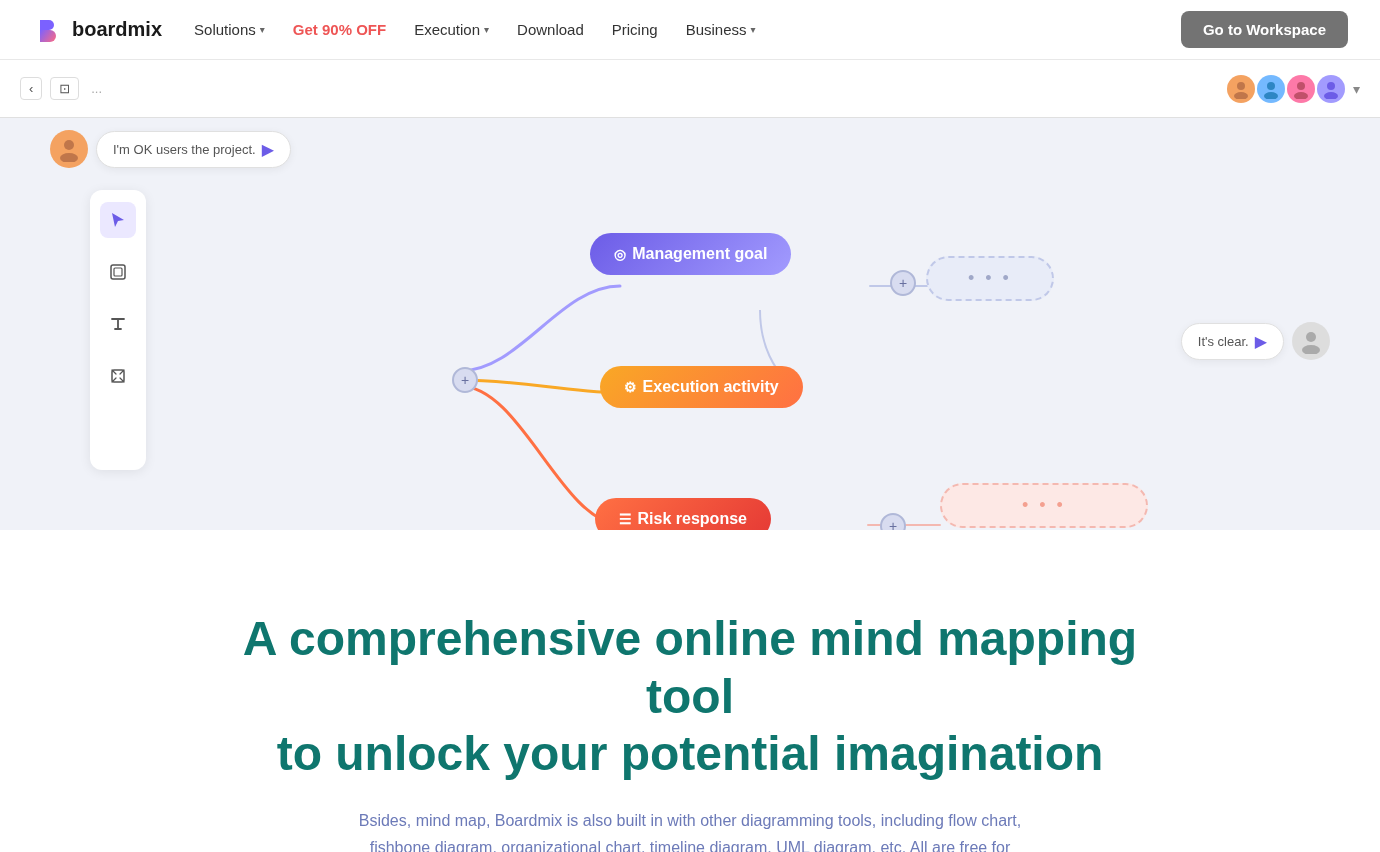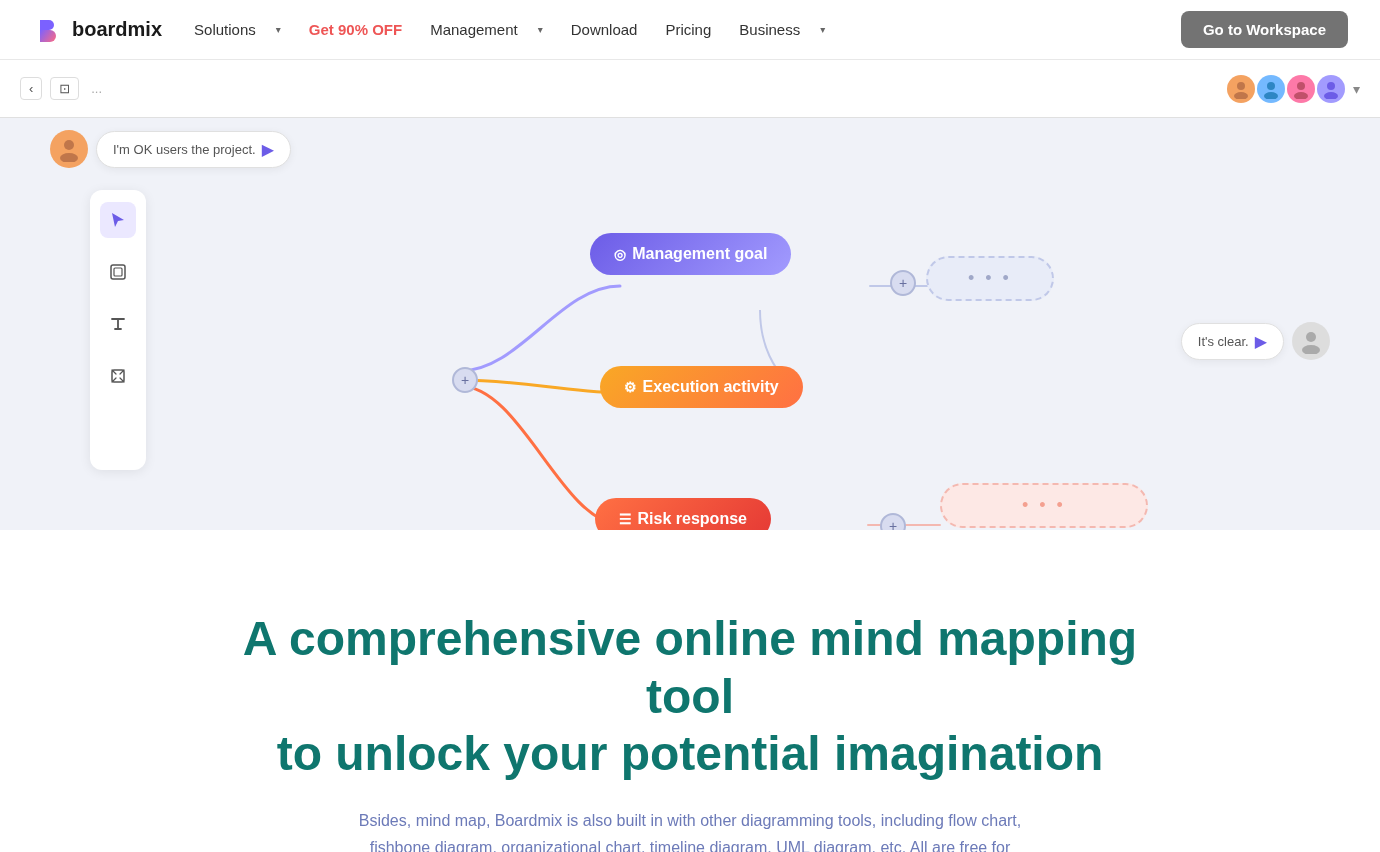--- a/index.html
+++ b/index.html
@@ -9,21 +9,21 @@
     .navbar {
       display: flex; align-items: center; justify-content: space-between;
       padding: 0 32px; height: 60px; background: #fff;
       border-bottom: 1px solid #e8e8e8; position: relative; z-index: 10;
     }
     .navbar-left { display: flex; align-items: center; gap: 32px; }
     .logo { display: flex; align-items: center; gap: 8px; text-decoration: none; }
     .logo-icon { width: 32px; height: 32px; }
     .logo-text { font-size: 20px; font-weight: 700; color: #1a1a1a; }
     .nav-links { display: flex; align-items: center; gap: 28px; }
-    .nav-item { display: flex; align-items: center; gap: 20px; font-size: 15px; color: #333; cursor: pointer; text-decoration: none; }
+    .nav-item { display: flex; align-items: center; gap: 4px; font-size: 15px; color: #333; cursor: pointer; text-decoration: none; }
     .nav-promo { color: #e55; font-weight: 700; font-size: 15px; cursor: pointer; }
     .chevron { font-size: 10px; color: #666; }
     .cta-btn {
       background: #737373; color: #fff; border: none; border-radius: 8px;
       padding: 10px 22px; font-size: 15px; font-weight: 600; cursor: pointer;
     }
 
     
     .demo-area {
       background: #f0f2f8; position: relative; overflow: hidden; height: 470px;
@@ -170,21 +170,21 @@
       </svg>
       <span class="logo-text">boardmix</span>
     </a>
     <div class="nav-links">
       <span class="nav-item">
         <span>Solutions</span>
         <span class="chevron">▾</span>
       </span>
       <span class="nav-item nav-promo">Get 90% OFF</span>
       <span class="nav-item">
-        <span>Management</span>
+        <span>Execution</span>
         <span class="chevron">▾</span>
       </span>
       <span class="nav-item">Download</span>
       <span class="nav-item">Pricing</span>
       <span class="nav-item">
         <span>Business</span>
         <span class="chevron">▾</span>
       </span>
     </div>
   </div>

